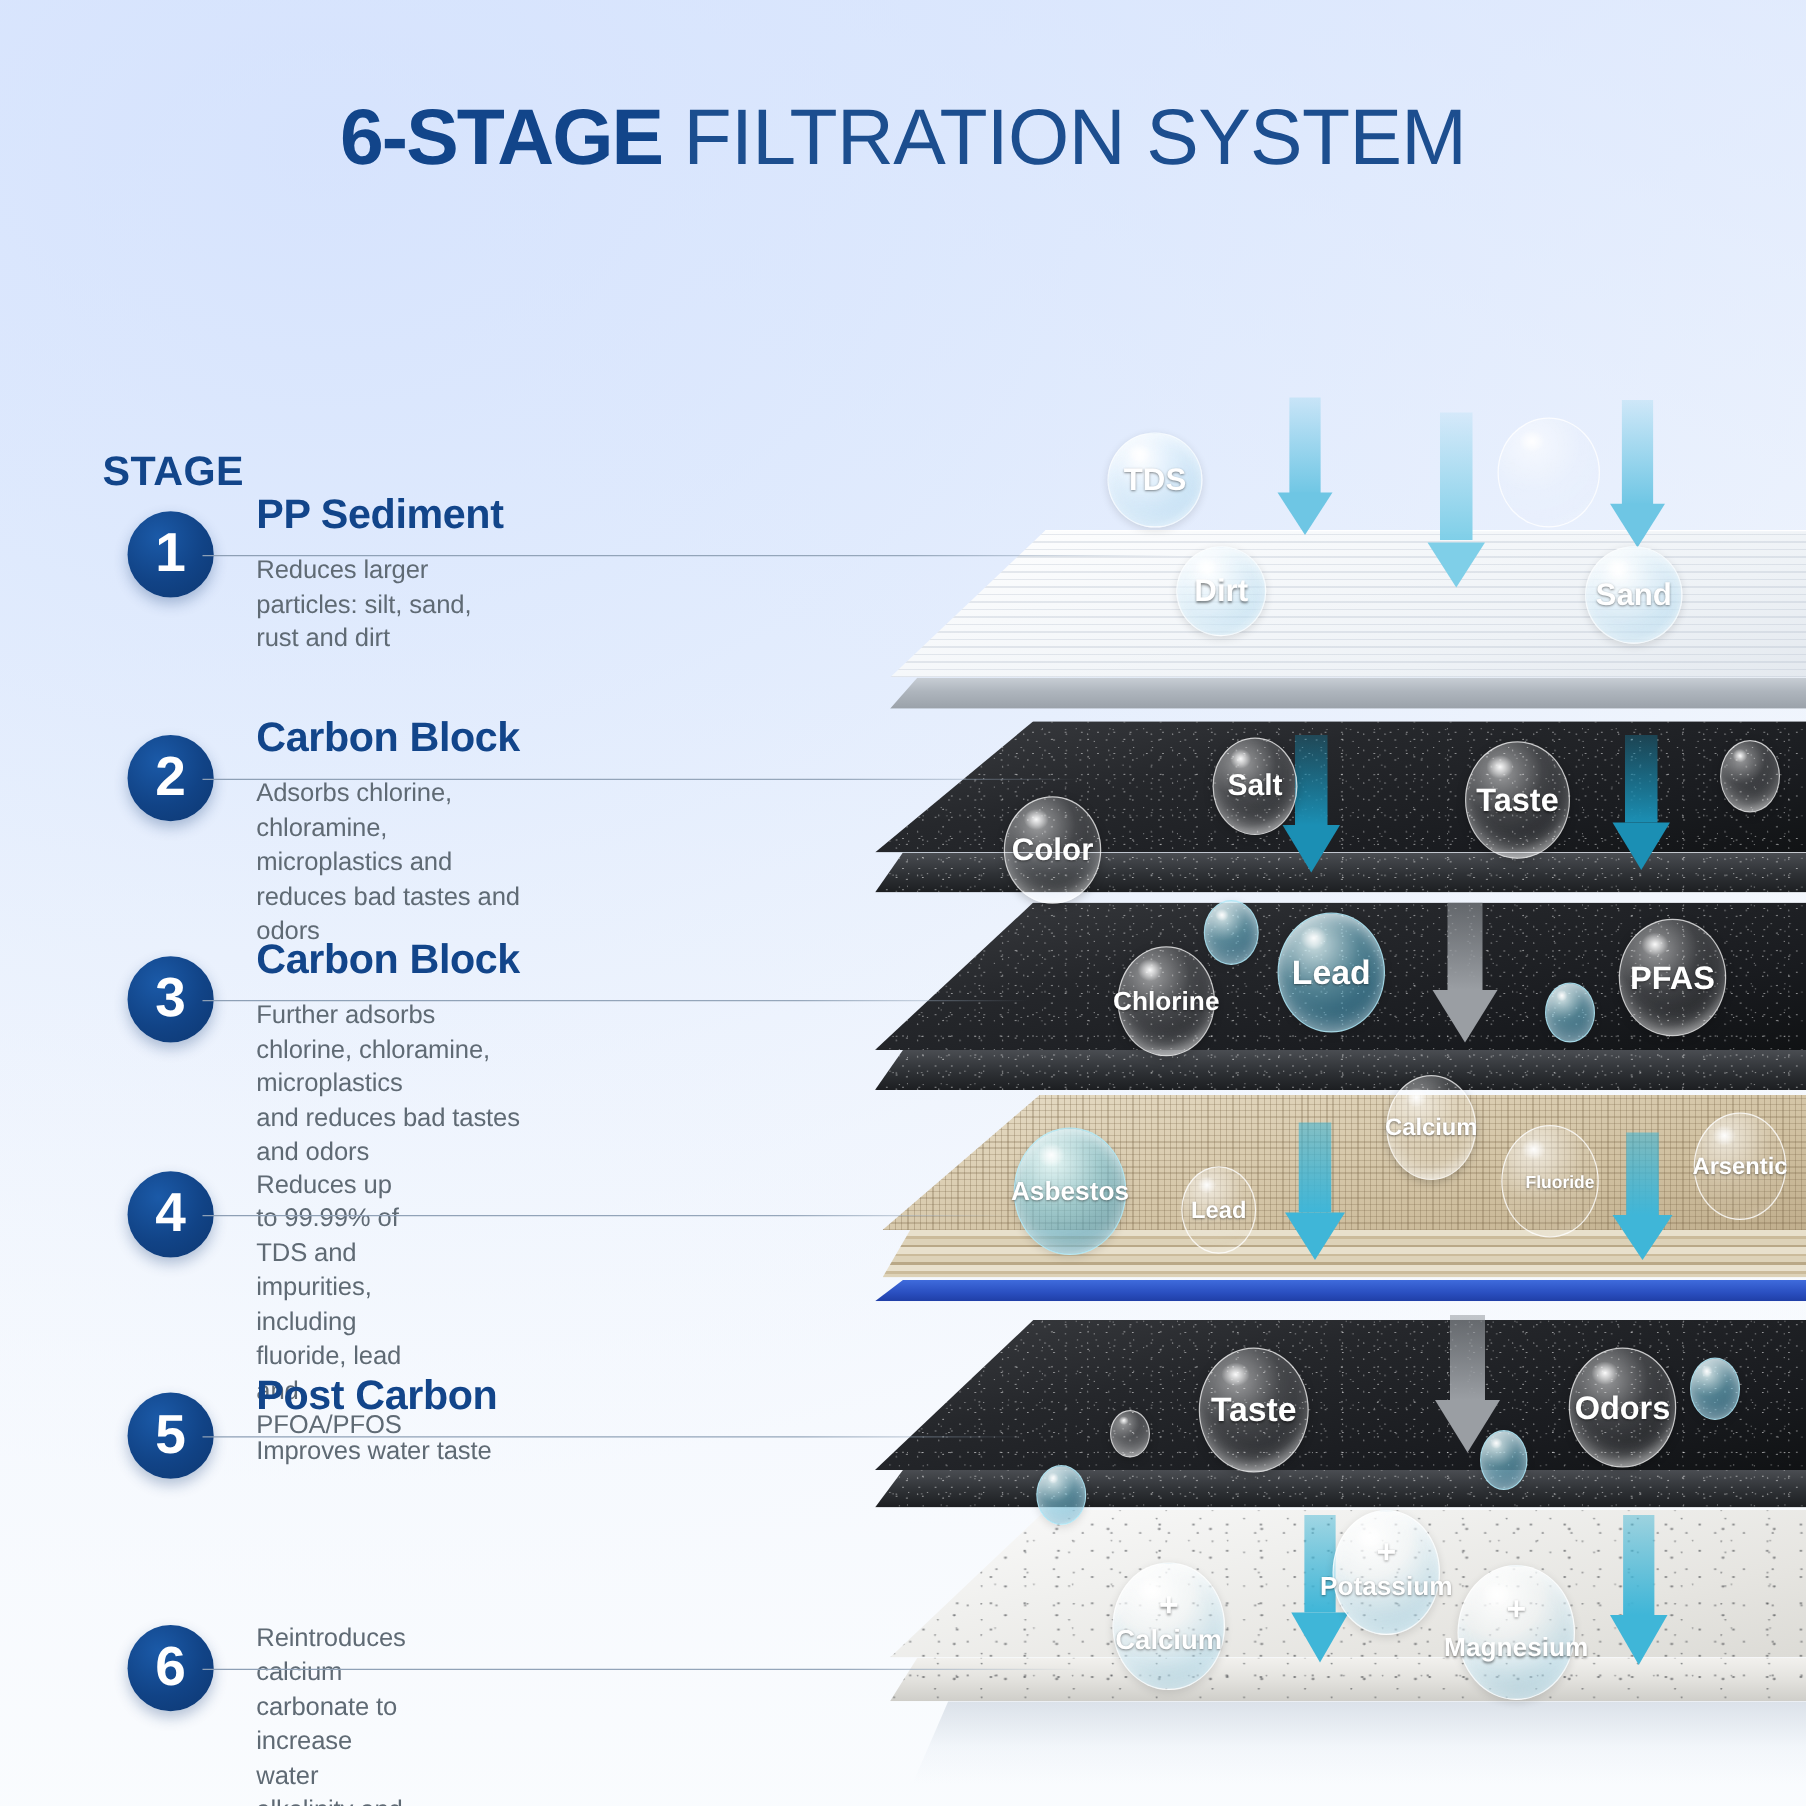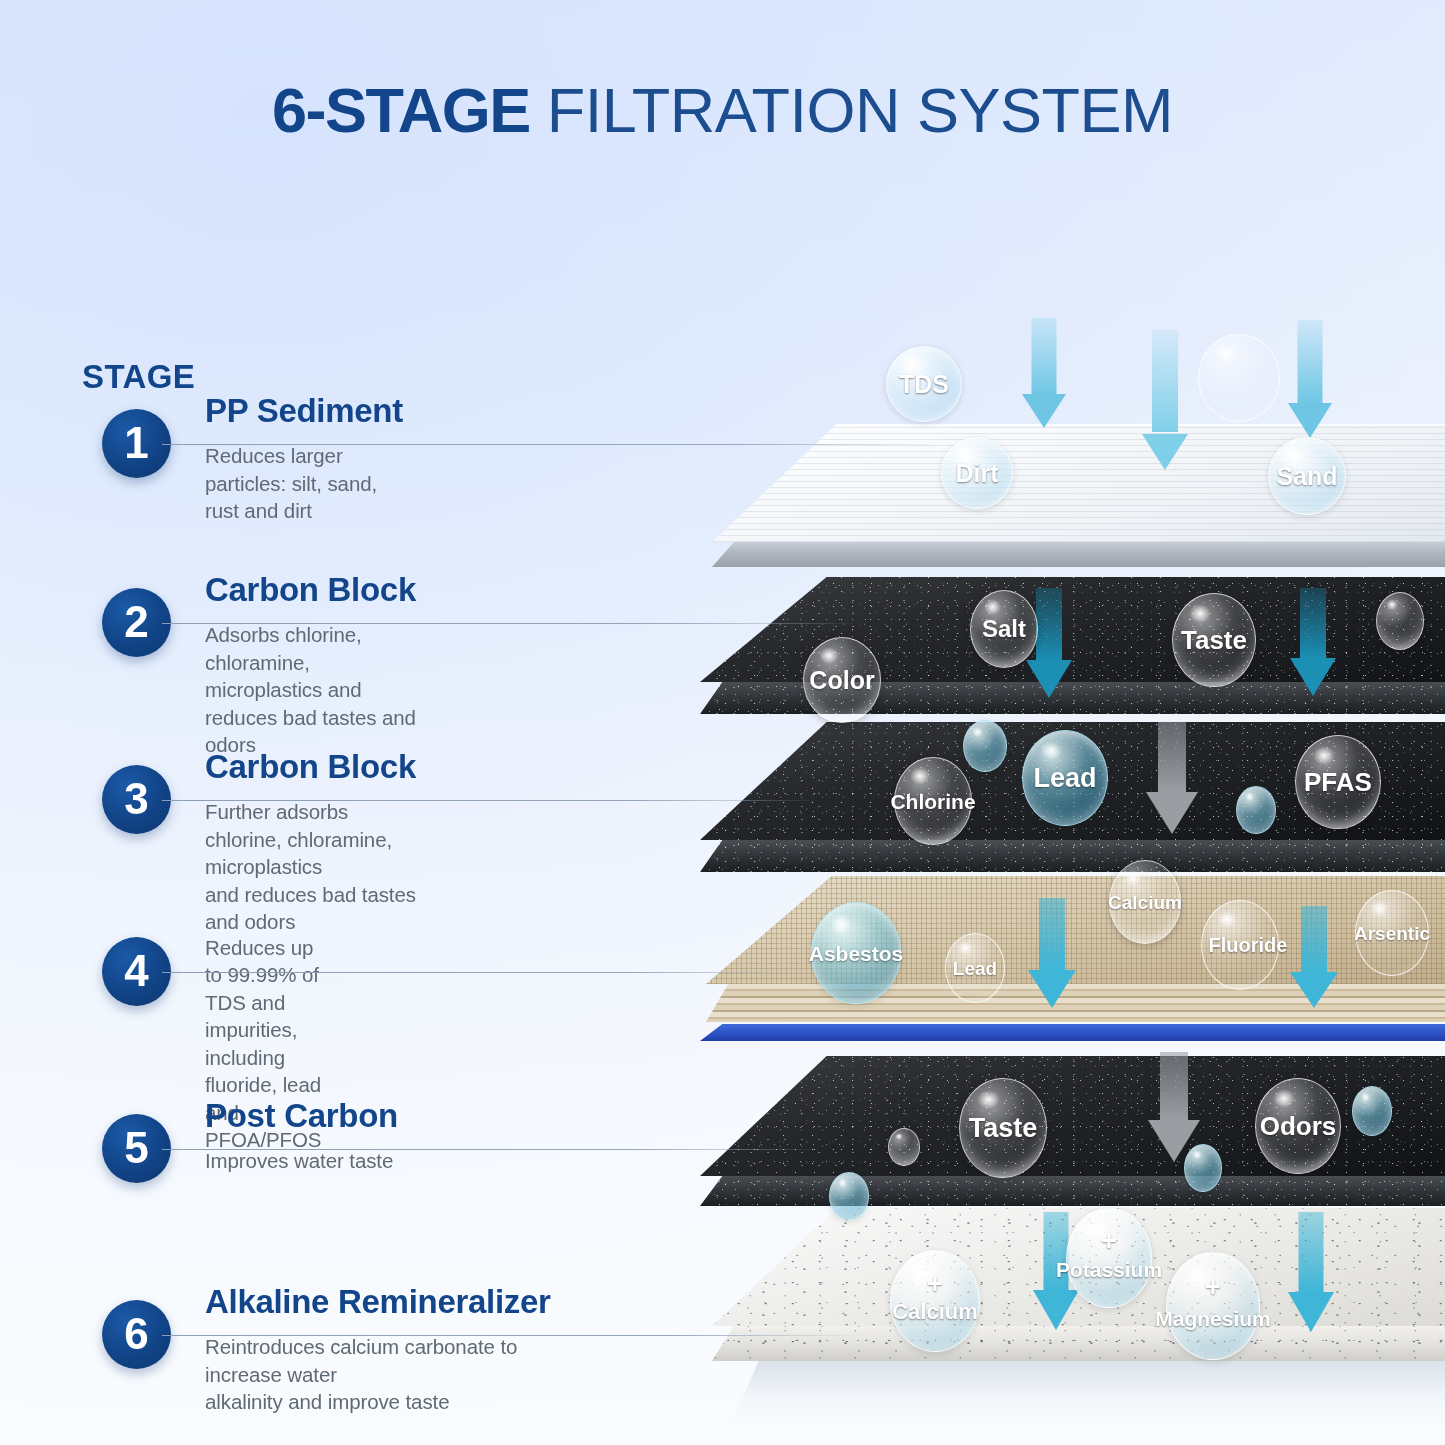--- a/index.html
+++ b/index.html
@@ -308,21 +308,21 @@
     <div class="bub teal" style="left:811px;top:902px;width:88px;height:100px;">
       <span class="lbl" style="font-size:21px;">Asbestos</span>
     </div>
     <div class="bub ghost" style="left:945px;top:933px;width:58px;height:68px;">
       <span class="lbl" style="font-size:19px;">Lead</span>
     </div>
     <div class="bub clear" style="left:1109px;top:860px;width:70px;height:82px;">
       <span class="lbl" style="font-size:19px;">Calcium</span>
     </div>
     <div class="bub ghost" style="left:1201px;top:900px;width:76px;height:88px;">
-      <span class="lbl" style="font-size:20px;margin-left:16px;">Fluoride</span>
+      <span class="lbl" style="font-size:14px;margin-left:16px;">Fluoride</span>
     </div>
     <div class="bub ghost" style="left:1355px;top:890px;width:72px;height:84px;">
       <span class="lbl" style="font-size:19px;">Arsentic</span>
     </div>
 
     <div class="slab" style="left:700px;top:1056px;width:745px;height:120px;">
       <div class="face" style="--skew:17%;
            background:linear-gradient(168deg,#3a3c40 0%,#25272b 35%,#191b1f 75%,#101214 100%);">
         <div class="speckle"></div>
       </div>
@@ -449,19 +449,18 @@
       <div class="stage-desc">Improves water taste</div>
     </div>
   </div>
 
   <div class="stage" style="left:102px;top:1300px;">
     <div class="rule" style="width:705px;"></div>
     <div class="badge">
         <span>6</span>
       </div>
     <div class="stage-body">
-      <div class="stage-title">Alkaline Remineralizer</div>
       <div class="stage-desc">Reintroduces calcium carbonate to increase water
 alkalinity and improve taste</div>
     </div>
   </div>
 
 </div>
 
 </body></html>

